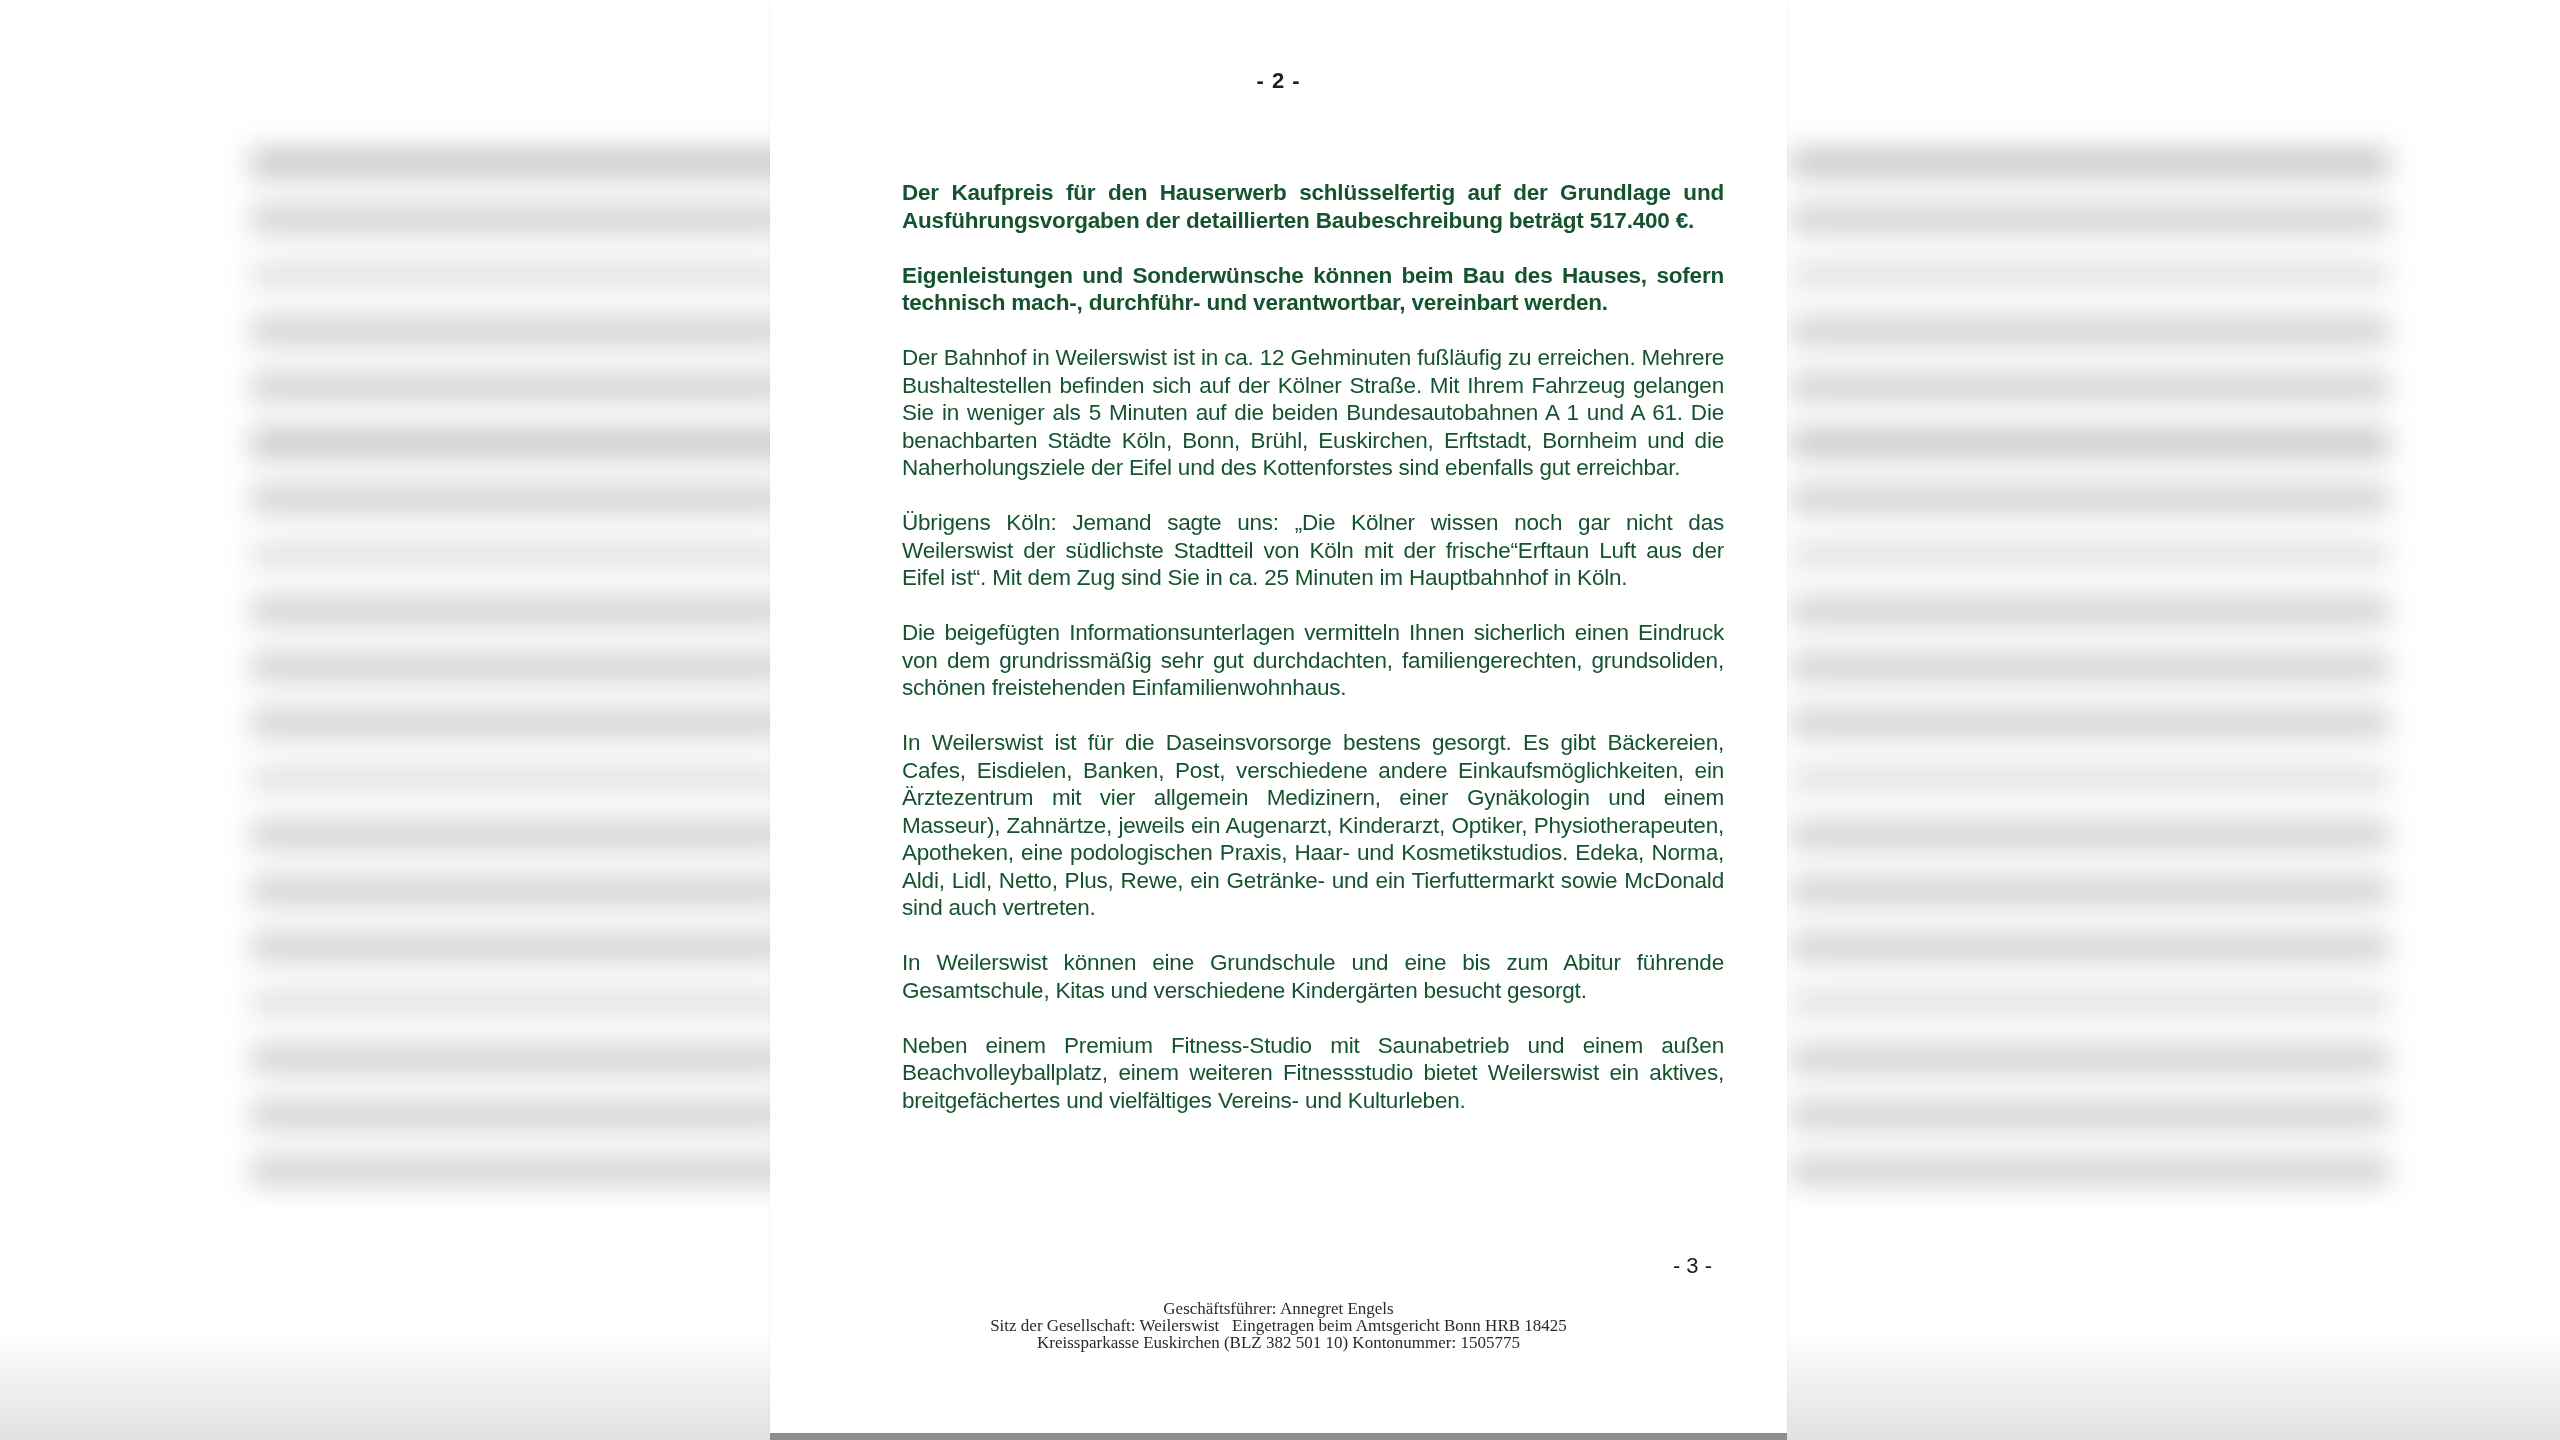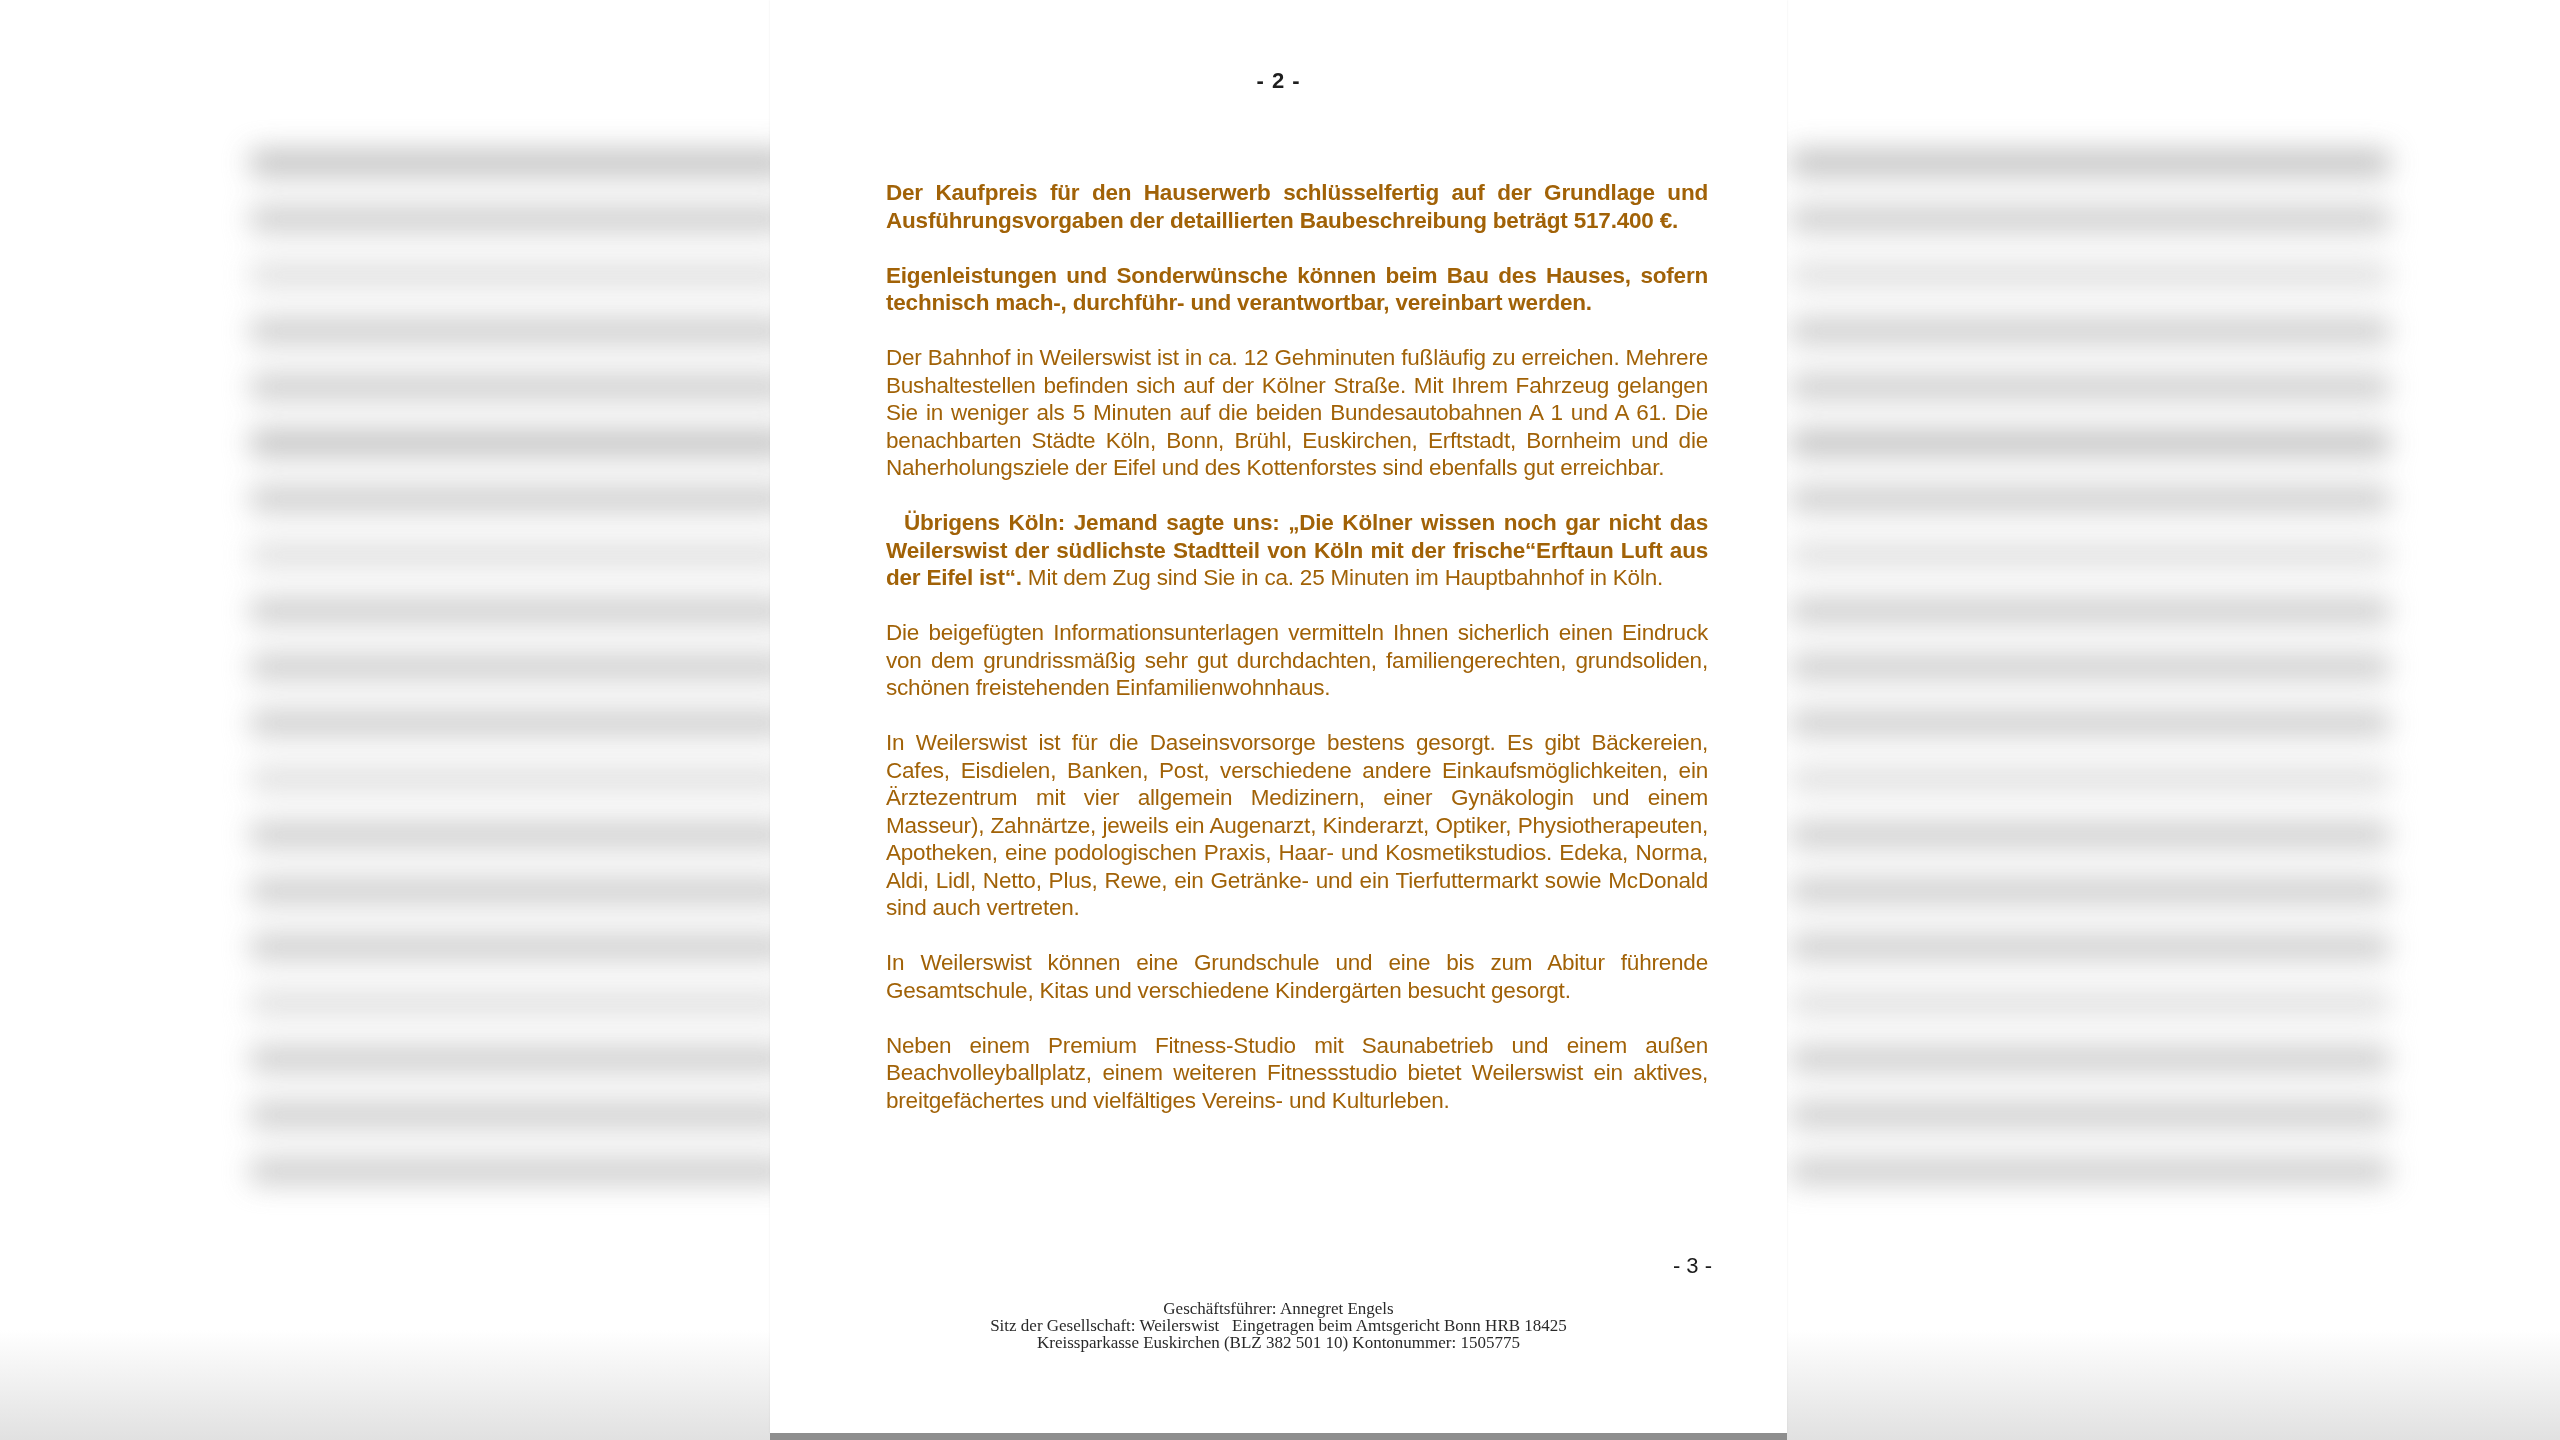--- a/index.html
+++ b/index.html
@@ -64,34 +64,34 @@
     right: 0;
     top: 68px;
     text-align: center;
     font-weight: bold;
     font-size: 22px;
     color: #1e1e1e;
     letter-spacing: 1px;
   }
   .text-col {
     position: absolute;
-    left: 116px;
+    left: 132px;
     top: 179px;
     width: 822px;
-    color: #a16207;
+    color: #14532d;
   }
   .para {
     font-size: 22.5px;
     line-height: 27.5px;
     text-align: justify;
     margin: 0 0 27.5px 0;
     letter-spacing: -0.2px;
   }
   .para.bold { font-weight: bold; }
-  .para b { font-weight: bold; margin-left: 18px; }
+  .para b { font-weight: normal; }
   .page-num-next {
     position: absolute;
     left: 120px;
     width: 822px;
     top: 1253px;
     text-align: right;
     font-size: 22px;
     color: #1c1c1c;
   }
   .footer {

